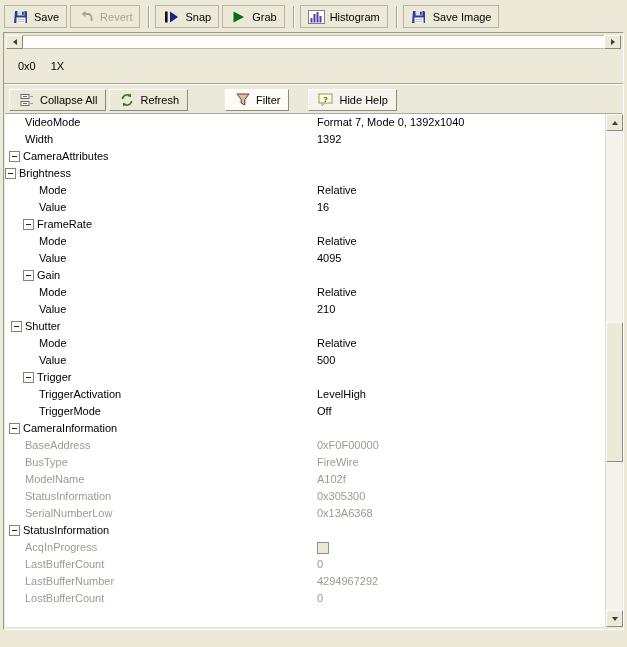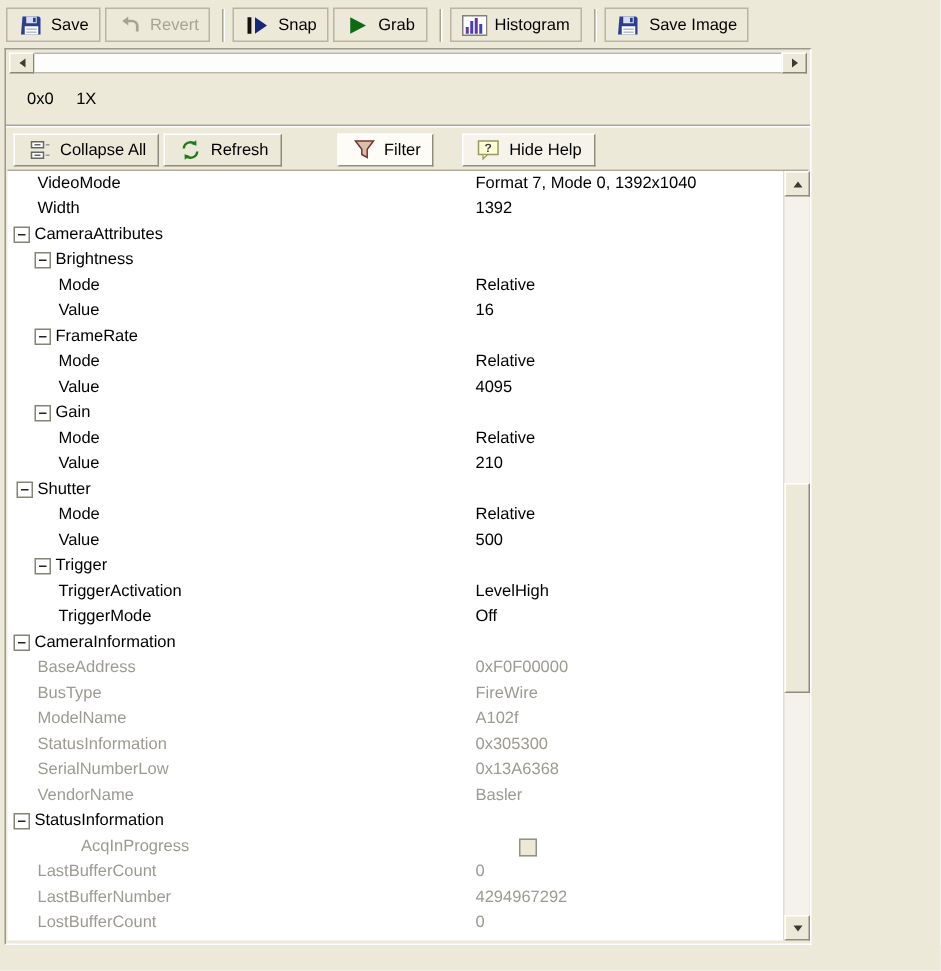--- a/index.html
+++ b/index.html
@@ -6,21 +6,21 @@
   body{width:627px;height:647px;background:#ece9d8;font-family:"Liberation Sans",sans-serif;font-size:11px;color:#000;position:relative;overflow:hidden;}
 
   
   #toolbar-main{position:absolute;top:0;left:0;width:627px;height:33px;display:flex;align-items:center;padding-left:4px;box-sizing:border-box;}
   .tbtn{display:inline-flex;align-items:center;gap:5px;height:23px;padding:0 7px;background:#ece9d8;border:1px solid #b8b5a4;margin-right:3px;font-family:inherit;font-size:11px;color:#000;cursor:default;}
   .tbtn.disabled{color:#a7a399;}
   .tsep{width:0;height:22px;border-left:1px solid #a9a593;border-right:1px solid #fff;margin:0 5px;}
   .icon{display:inline-flex;align-items:center;justify-content:center;width:17px;height:15px;flex:none;}
 
   
-  #frame{position:absolute;top:32px;left:3px;width:538px;height:598px;border:1px solid;border-color:#9d9a8b #fff #fff #9d9a8b;background:#ece9d8;box-sizing:border-box;}
+  #frame{position:absolute;top:32px;left:3px;width:621px;height:598px;border:1px solid;border-color:#9d9a8b #fff #fff #9d9a8b;background:#ece9d8;box-sizing:border-box;}
   .hstrip{position:absolute;top:2px;left:2px;right:2px;height:14px;display:flex;}
   .corner-btn{width:17px;height:14px;background:#ece9d8;border:1px solid;border-color:#fff #8a877a #8a877a #fff;display:flex;align-items:center;justify-content:center;box-sizing:border-box;flex:none;}
   .track{flex:1;background:#fdfdfb;border-top:1px solid #b9b6a5;border-bottom:1px solid #b9b6a5;box-sizing:border-box;}
   .tri-l{width:0;height:0;border-top:3px solid transparent;border-bottom:3px solid transparent;border-right:4px solid #3c3c32;}
   .tri-r{width:0;height:0;border-top:3px solid transparent;border-bottom:3px solid transparent;border-left:4px solid #3c3c32;}
   .img-status{position:absolute;top:27px;left:14px;display:flex;gap:15px;}
 
   .divider{position:absolute;top:50px;left:0;right:0;height:0;border-top:1px solid #a9a593;border-bottom:1px solid #fff;}
 
   
@@ -223,98 +223,98 @@
           <div class="cval">1392</div>
         </div>
         <div class="grow grp">
           <div class="cname" style="padding-left: 4px;">
             <span class="expander"></span>
             <span class="nlabel">CameraAttributes</span>
           </div>
           <div class="cval"></div>
         </div>
         <div class="grow grp">
+          <div class="cname" style="">
+            <span class="expander"></span>
+            <span class="nlabel">Brightness</span>
+          </div>
+          <div class="cval"></div>
+        </div>
+        <div class="grow">
+          <div class="cname" style="padding-left: 34px;">
+            <span class="nlabel">Mode</span>
+          </div>
+          <div class="cval">Relative</div>
+        </div>
+        <div class="grow">
+          <div class="cname" style="padding-left: 34px;">
+            <span class="nlabel">Value</span>
+          </div>
+          <div class="cval">16</div>
+        </div>
+        <div class="grow grp">
           <div class="cname" style="padding-left: 18px;">
             <span class="expander"></span>
-            <span class="nlabel">Brightness</span>
+            <span class="nlabel">FrameRate</span>
           </div>
           <div class="cval"></div>
         </div>
         <div class="grow">
           <div class="cname" style="padding-left: 34px;">
             <span class="nlabel">Mode</span>
           </div>
           <div class="cval">Relative</div>
         </div>
         <div class="grow">
           <div class="cname" style="padding-left: 34px;">
             <span class="nlabel">Value</span>
           </div>
-          <div class="cval">16</div>
+          <div class="cval">4095</div>
         </div>
         <div class="grow grp">
           <div class="cname" style="padding-left: 18px;">
             <span class="expander"></span>
-            <span class="nlabel">FrameRate</span>
+            <span class="nlabel">Gain</span>
           </div>
           <div class="cval"></div>
         </div>
         <div class="grow">
           <div class="cname" style="padding-left: 34px;">
             <span class="nlabel">Mode</span>
           </div>
           <div class="cval">Relative</div>
         </div>
         <div class="grow">
           <div class="cname" style="padding-left: 34px;">
             <span class="nlabel">Value</span>
           </div>
-          <div class="cval">4095</div>
+          <div class="cval">210</div>
+        </div>
+        <div class="grow grp">
+          <div class="cname" style="padding-left: 6px;">
+            <span class="expander"></span>
+            <span class="nlabel">Shutter</span>
+          </div>
+          <div class="cval"></div>
+        </div>
+        <div class="grow">
+          <div class="cname" style="padding-left: 34px;">
+            <span class="nlabel">Mode</span>
+          </div>
+          <div class="cval">Relative</div>
+        </div>
+        <div class="grow">
+          <div class="cname" style="padding-left: 34px;">
+            <span class="nlabel">Value</span>
+          </div>
+          <div class="cval">500</div>
         </div>
         <div class="grow grp">
           <div class="cname" style="padding-left: 18px;">
             <span class="expander"></span>
-            <span class="nlabel">Gain</span>
-          </div>
-          <div class="cval"></div>
-        </div>
-        <div class="grow">
-          <div class="cname" style="padding-left: 34px;">
-            <span class="nlabel">Mode</span>
-          </div>
-          <div class="cval">Relative</div>
-        </div>
-        <div class="grow">
-          <div class="cname" style="padding-left: 34px;">
-            <span class="nlabel">Value</span>
-          </div>
-          <div class="cval">210</div>
-        </div>
-        <div class="grow grp">
-          <div class="cname" style="padding-left: 6px;">
-            <span class="expander"></span>
-            <span class="nlabel">Shutter</span>
-          </div>
-          <div class="cval"></div>
-        </div>
-        <div class="grow">
-          <div class="cname" style="padding-left: 34px;">
-            <span class="nlabel">Mode</span>
-          </div>
-          <div class="cval">Relative</div>
-        </div>
-        <div class="grow">
-          <div class="cname" style="padding-left: 34px;">
-            <span class="nlabel">Value</span>
-          </div>
-          <div class="cval">500</div>
-        </div>
-        <div class="grow grp">
-          <div class="cname" style="padding-left: 18px;">
-            <span class="expander"></span>
             <span class="nlabel">Trigger</span>
           </div>
           <div class="cval"></div>
         </div>
         <div class="grow">
           <div class="cname" style="padding-left: 34px;">
             <span class="nlabel">TriggerActivation</span>
           </div>
           <div class="cval">LevelHigh</div>
         </div>
@@ -354,35 +354,29 @@
             <span class="nlabel">StatusInformation</span>
           </div>
           <div class="cval">0x305300</div>
         </div>
         <div class="grow dis">
           <div class="cname" style="padding-left: 20px;">
             <span class="nlabel">SerialNumberLow</span>
           </div>
           <div class="cval">0x13A6368</div>
         </div>
-        <div class="grow dis">
-          <div class="cname" style="padding-left: 20px;">
-            <span class="nlabel">VendorName</span>
-          </div>
-          <div class="cval">Basler</div>
-        </div>
         <div class="grow grp">
           <div class="cname" style="padding-left: 4px;">
             <span class="expander"></span>
             <span class="nlabel">StatusInformation</span>
           </div>
           <div class="cval"></div>
         </div>
         <div class="grow dis">
-          <div class="cname" style="padding-left: 20px; margin-left: 29px;">
+          <div class="cname" style="padding-left: 20px;">
             <span class="nlabel">AcqInProgress</span>
           </div>
           <div class="cval">
             <span class="cbx"></span>
           </div>
         </div>
         <div class="grow dis">
           <div class="cname" style="padding-left: 20px;">
             <span class="nlabel">LastBufferCount</span>
           </div>

